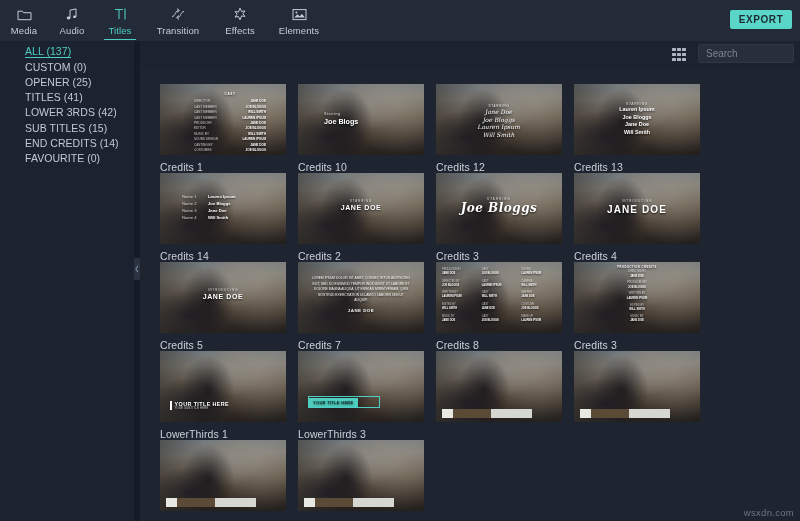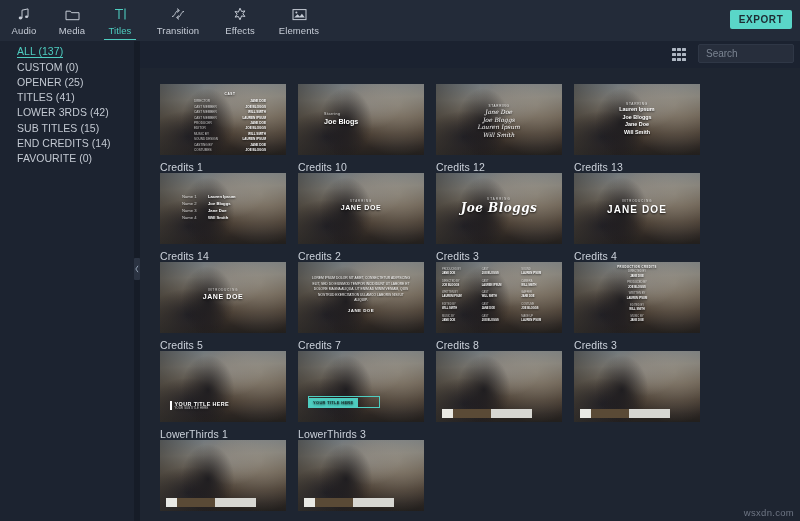--- a/index.html
+++ b/index.html
@@ -46,21 +46,21 @@
     cursor: pointer;
   }
 
   
   #sidebar {
     position: absolute; left: 0; top: 41px; width: 134px; height: 480px;
     background: #1c2330;
     padding-top: 3px;
   }
   .side-item {
-    height: 15.2px; padding-left: 17px;
+    height: 15.2px; padding-left: 25px;
     display: flex; align-items: center;
     font-size: 10.5px; color: #c3c9d2; cursor: pointer;
     letter-spacing: .05px; white-space: nowrap; text-align: center;
   }
   .side-item.active { color: #4ecdc0; }
   .side-item.active .txt {
     border-bottom: 1px solid #4ecdc0; padding-bottom: 0px; line-height: 12px;
   }
 
   
@@ -217,39 +217,39 @@
     position: absolute; right: 6px; bottom: 3px;
     font-size: 9.5px; color: #6e7684; letter-spacing: .3px;
   }
 </style>
 </head>
 <body>
 
 <div id="app">
 
   <div id="toolbar">
+
+    <div class="tool-tab" id="tab-media">
+      <span class="ic">
+        <svg width="15" height="13" viewBox="0 0 15 13">
+            <path d="M1 3.2h4.4l1.1 1.5H14v7H1z" fill="none" stroke="#c6ccd6" stroke-width="1"></path>
+          </svg>
+      </span>
+      <span class="lbl">Media</span>
+    </div>
 
     <div class="tool-tab" id="tab-audio">
       <span class="ic">
         <svg width="14" height="14" viewBox="0 0 14 14">
           <path d="M5 11V3.2l6-1.3V9.6" fill="none" stroke="#c6ccd6" stroke-width="1"></path>
           <ellipse cx="3.5" cy="11" rx="1.8" ry="1.4" fill="#c6ccd6"></ellipse>
           <ellipse cx="9.6" cy="9.7" rx="1.6" ry="1.3" fill="#c6ccd6"></ellipse>
         </svg>
       </span>
       <span class="lbl">Audio</span>
-    </div>
-
-    <div class="tool-tab" id="tab-media">
-      <span class="ic">
-        <svg width="15" height="13" viewBox="0 0 15 13">
-            <path d="M1 3.2h4.4l1.1 1.5H14v7H1z" fill="none" stroke="#c6ccd6" stroke-width="1"></path>
-          </svg>
-      </span>
-      <span class="lbl">Media</span>
     </div>
 
     <div class="tool-tab active" id="tab-titles">
       <span class="ic">
         <svg width="14" height="14" viewBox="0 0 14 14">
           <path d="M2 2.5h8M6 2.5V12M12 1.6V12.4" fill="none" stroke="#4ecdc0" stroke-width="1.1"></path>
         </svg>
       </span>
       <span class="lbl">Titles</span>
       <span class="underline"></span>

